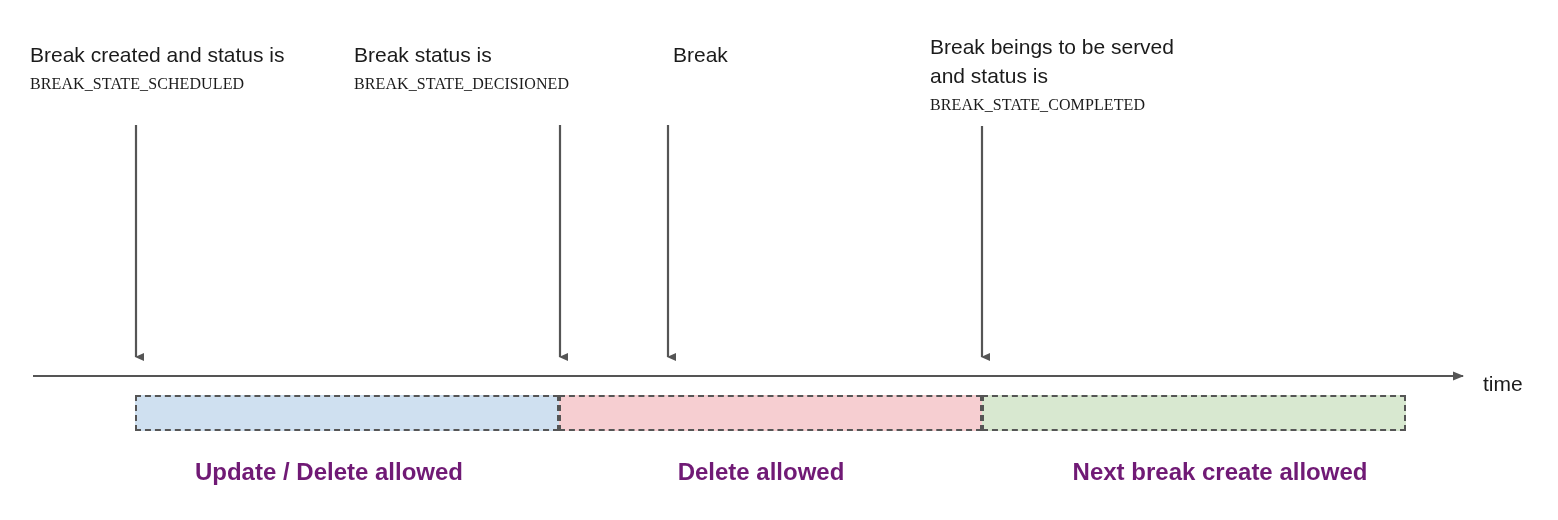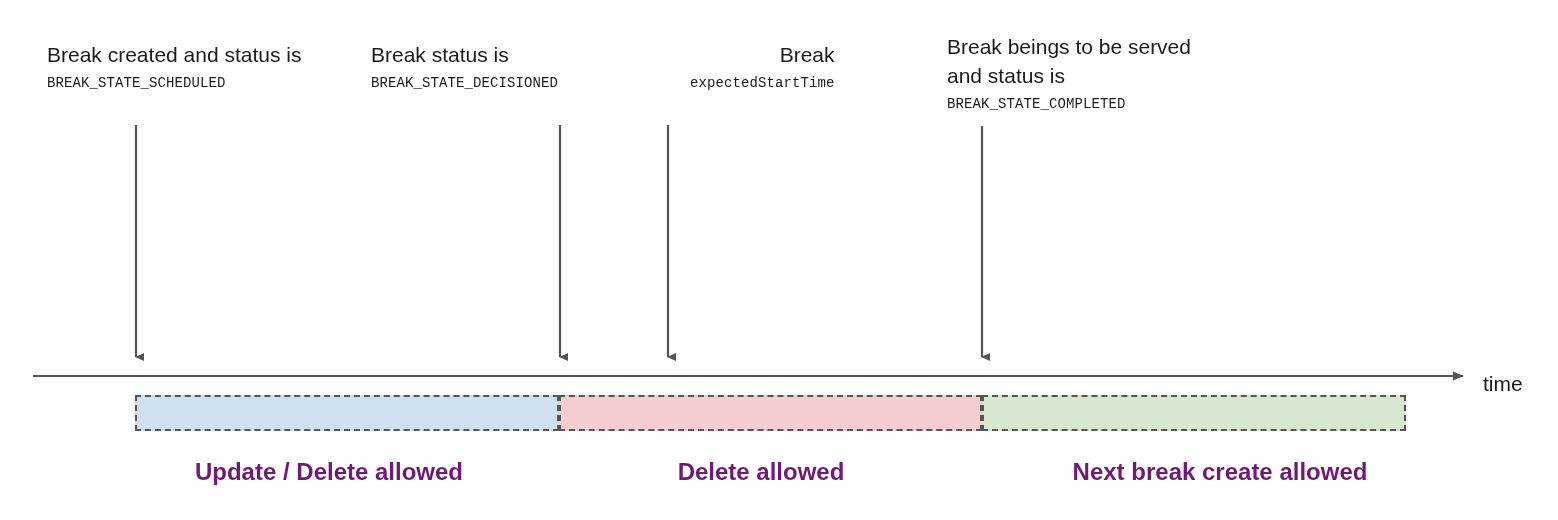--- a/index.html
+++ b/index.html
@@ -20,25 +20,24 @@
   .event-label {
     position: absolute;
     color: #1b1b1b;
     line-height: 29px;
     white-space: nowrap;
   }
   .label-line {
     display: block;
     font-size: 21px;
     font-family: "Liberation Sans", sans-serif;
-    margin-left: 17px;
   }
   .label-line.mono {
-    font-family: Liberation Mono, monospace;
-    font-size: 14px;
+    font-family: Liberation Serif, serif;
+    font-size: 16px;
     letter-spacing: 0.1px;
   }
 
   
   #vector-layer {
     position: absolute;
     left: 0;
     top: 0;
     width: 1558px;
     height: 520px;
@@ -85,21 +84,20 @@
     <span class="label-line mono">BREAK_STATE_SCHEDULED</span>
   </div>
 
   <div class="event-label" style="left:354px; top:40px;">
     <span class="label-line">Break status is</span>
     <span class="label-line mono">BREAK_STATE_DECISIONED</span>
   </div>
 
   <div class="event-label" style="left:673px; top:40px;text-align:right;">
     <span class="label-line">Break</span>
-    <span class="label-line mono">expectedStartTime</span>
   </div>
 
   <div class="event-label" style="left:930px; top:32px;">
     <span class="label-line">Break beings to be served</span>
     <span class="label-line">and status is</span>
     <span class="label-line mono">BREAK_STATE_COMPLETED</span>
   </div>
 
   <svg id="vector-layer" viewBox="0 0 1558 520" xmlns="http://www.w3.org/2000/svg">
     <defs>

